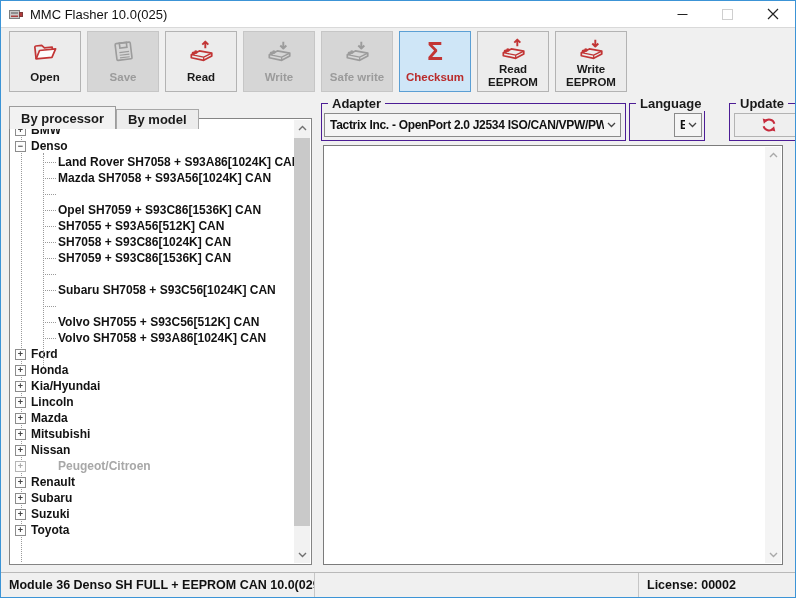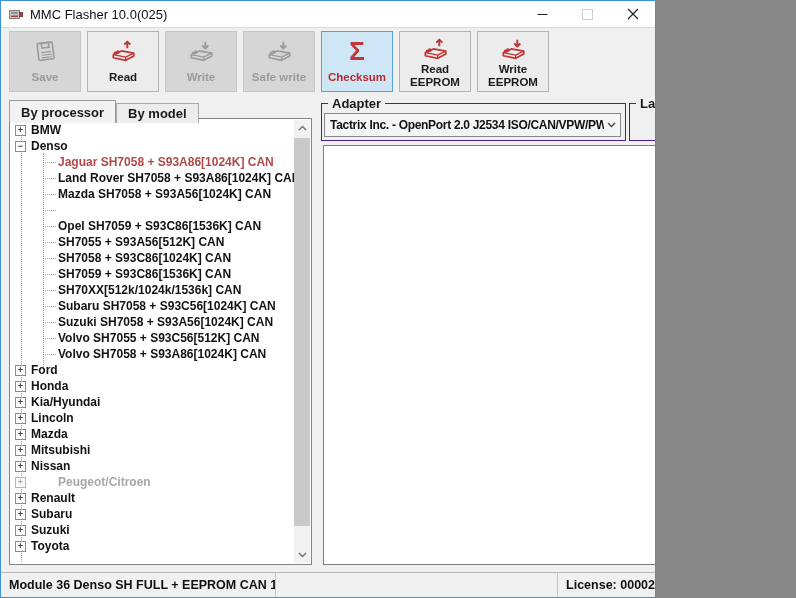--- a/index.html
+++ b/index.html
@@ -1,20 +1,20 @@
 <!DOCTYPE html>
 <html><head>
 <meta charset="utf-8">
 <style>
   * { box-sizing: border-box; margin: 0; padding: 0; }
   html,body { width:796px; height:598px; }
   body { font-family: "Liberation Sans", sans-serif; background:#888; }
 
   .window {
-    position:relative; width:656px; height:598px;
+    position:relative; width:796px; height:598px;
     background:#f0f0f0; border:1px solid #3c94d6;
     display:flex; flex-direction:column; overflow:hidden;
   }
 
   
   .titlebar {
     height:27px; background:#ffffff; display:flex; align-items:center;
     border-bottom:1px solid #d9d9d9; flex:0 0 auto;
   }
   .title-icon { margin:0 6px 0 7px; display:flex; }
@@ -36,21 +36,21 @@
   .tbtn.disabled { background:#d6d6d6; border-color:#c6c6c6; }
   .tbtn.disabled .tlabeltxt { color:#9b9b9b; }
   .tbtn.active { background:#cfe6f7; border:1px solid #5b9fd4; }
   .tbtn.active .tlabeltxt { color:#b92b2b; }
   .sigma { font-size:26px; font-weight:bold; color:#c23535; line-height:26px; }
 
   
   .content { position:relative; flex:1; background:#f0f0f0; }
 
   
-  .tabs { position:absolute; left:8px; top:5px; height:23px; display:flex; align-items:flex-end; z-index:3; }
+  .tabs { position:absolute; left:8px; top:11px; height:23px; display:flex; align-items:flex-end; z-index:3; }
   .tab { font-size:13px; font-weight:bold; color:#1a1a1a; padding:0 11px; display:flex; align-items:center; }
   .tab.active { height:23px; background:#f2f2f2; border:1px solid #9c9c9c; border-bottom:none; position:relative; z-index:4; }
   .tab.inactive { height:20px; background:#ececec; border:1px solid #a8a8a8; border-bottom:none; }
 
   
   .treebox {
     position:absolute; left:8px; top:23px; width:303px; height:447px;
     background:#ffffff; border:1px solid #848484; overflow:hidden; z-index:2;
   }
   .tree-rows { position:absolute; left:0; top:3px; right:17px; }
@@ -143,20 +143,31 @@
     </span>
     <span class="winbtn">
       <svg width="12" height="12" viewBox="0 0 12 12">
           <path d="M1 1 L11 11 M11 1 L1 11" stroke="#222" stroke-width="1.2"></path>
         </svg>
     </span>
   </div>
 
   <div class="toolbar">
 
+    <div class="tbtn">
+      <span class="ticon">
+        <svg width="28" height="26" viewBox="0 0 26 24">
+          <g transform="rotate(-6 13 12)" fill="none" stroke="#c23535" stroke-width="1.6" stroke-linejoin="round">
+            <path d="M4 18.5 V7.5 Q4 6.5 5 6.5 L10.5 6.5 L12.8 9 L20 9 L20 11"></path>
+            <path d="M4 18.5 L8 11 L23 11 L18.8 18.5 Z" fill="rgba(255,255,255,0.9)"></path>
+          </g>
+        </svg>
+      </span>
+      <span class="tlabeltxt">Open</span>
+    </div>
 
     <div class="tbtn disabled">
       <span class="ticon">
         <svg width="26" height="26" viewBox="0 0 24 24">
           <g transform="rotate(-7 12 12)" fill="none" stroke="#9c9c9c" stroke-width="1.5">
             <rect x="5.5" y="4.5" width="14" height="15.5" rx="1"></rect>
             <rect x="9.5" y="4.5" width="6.5" height="4.5"></rect>
             <path d="M8.5 13 h9 M8.5 15.5 h9 M8.5 18 h9" stroke-width="1.1"></path>
           </g>
         </svg>
@@ -259,24 +270,20 @@
       <div class="guide child"></div>
       <div class="tree-rows" id="tree-rows">
           <div class="trow root">
             <span class="expbox">+</span>
             <span class="tlabel">BMW</span>
           </div>
           <div class="trow root">
             <span class="expbox">−</span>
             <span class="tlabel">Denso</span>
           </div>
-          <div class="trow child sel">
-            <span class="conn"></span>
-            <span class="tlabel">Jaguar SH7058 + S93A86[1024K] CAN</span>
-          </div>
           <div class="trow child">
             <span class="conn"></span>
             <span class="tlabel">Land Rover SH7058 + S93A86[1024K] CAN</span>
           </div>
           <div class="trow child">
             <span class="conn"></span>
             <span class="tlabel">Mazda SH7058 + S93A56[1024K] CAN</span>
           </div>
           <div class="trow child">
             <span class="conn"></span>
@@ -292,29 +299,27 @@
           <div class="trow child">
             <span class="conn"></span>
             <span class="tlabel">SH7058 + S93C86[1024K] CAN</span>
           </div>
           <div class="trow child">
             <span class="conn"></span>
             <span class="tlabel">SH7059 + S93C86[1536K] CAN</span>
           </div>
           <div class="trow child">
             <span class="conn"></span>
-            <span class="tlabel">SH70XX[512k/1024k/1536k] CAN</span>
           </div>
           <div class="trow child">
             <span class="conn"></span>
             <span class="tlabel">Subaru SH7058 + S93C56[1024K] CAN</span>
           </div>
           <div class="trow child">
             <span class="conn"></span>
-            <span class="tlabel">Suzuki SH7058 + S93A56[1024K] CAN</span>
           </div>
           <div class="trow child">
             <span class="conn"></span>
             <span class="tlabel">Volvo SH7055 + S93C56[512K] CAN</span>
           </div>
           <div class="trow child">
             <span class="conn"></span>
             <span class="tlabel">Volvo SH7058 + S93A86[1024K] CAN</span>
           </div>
           <div class="trow root">

